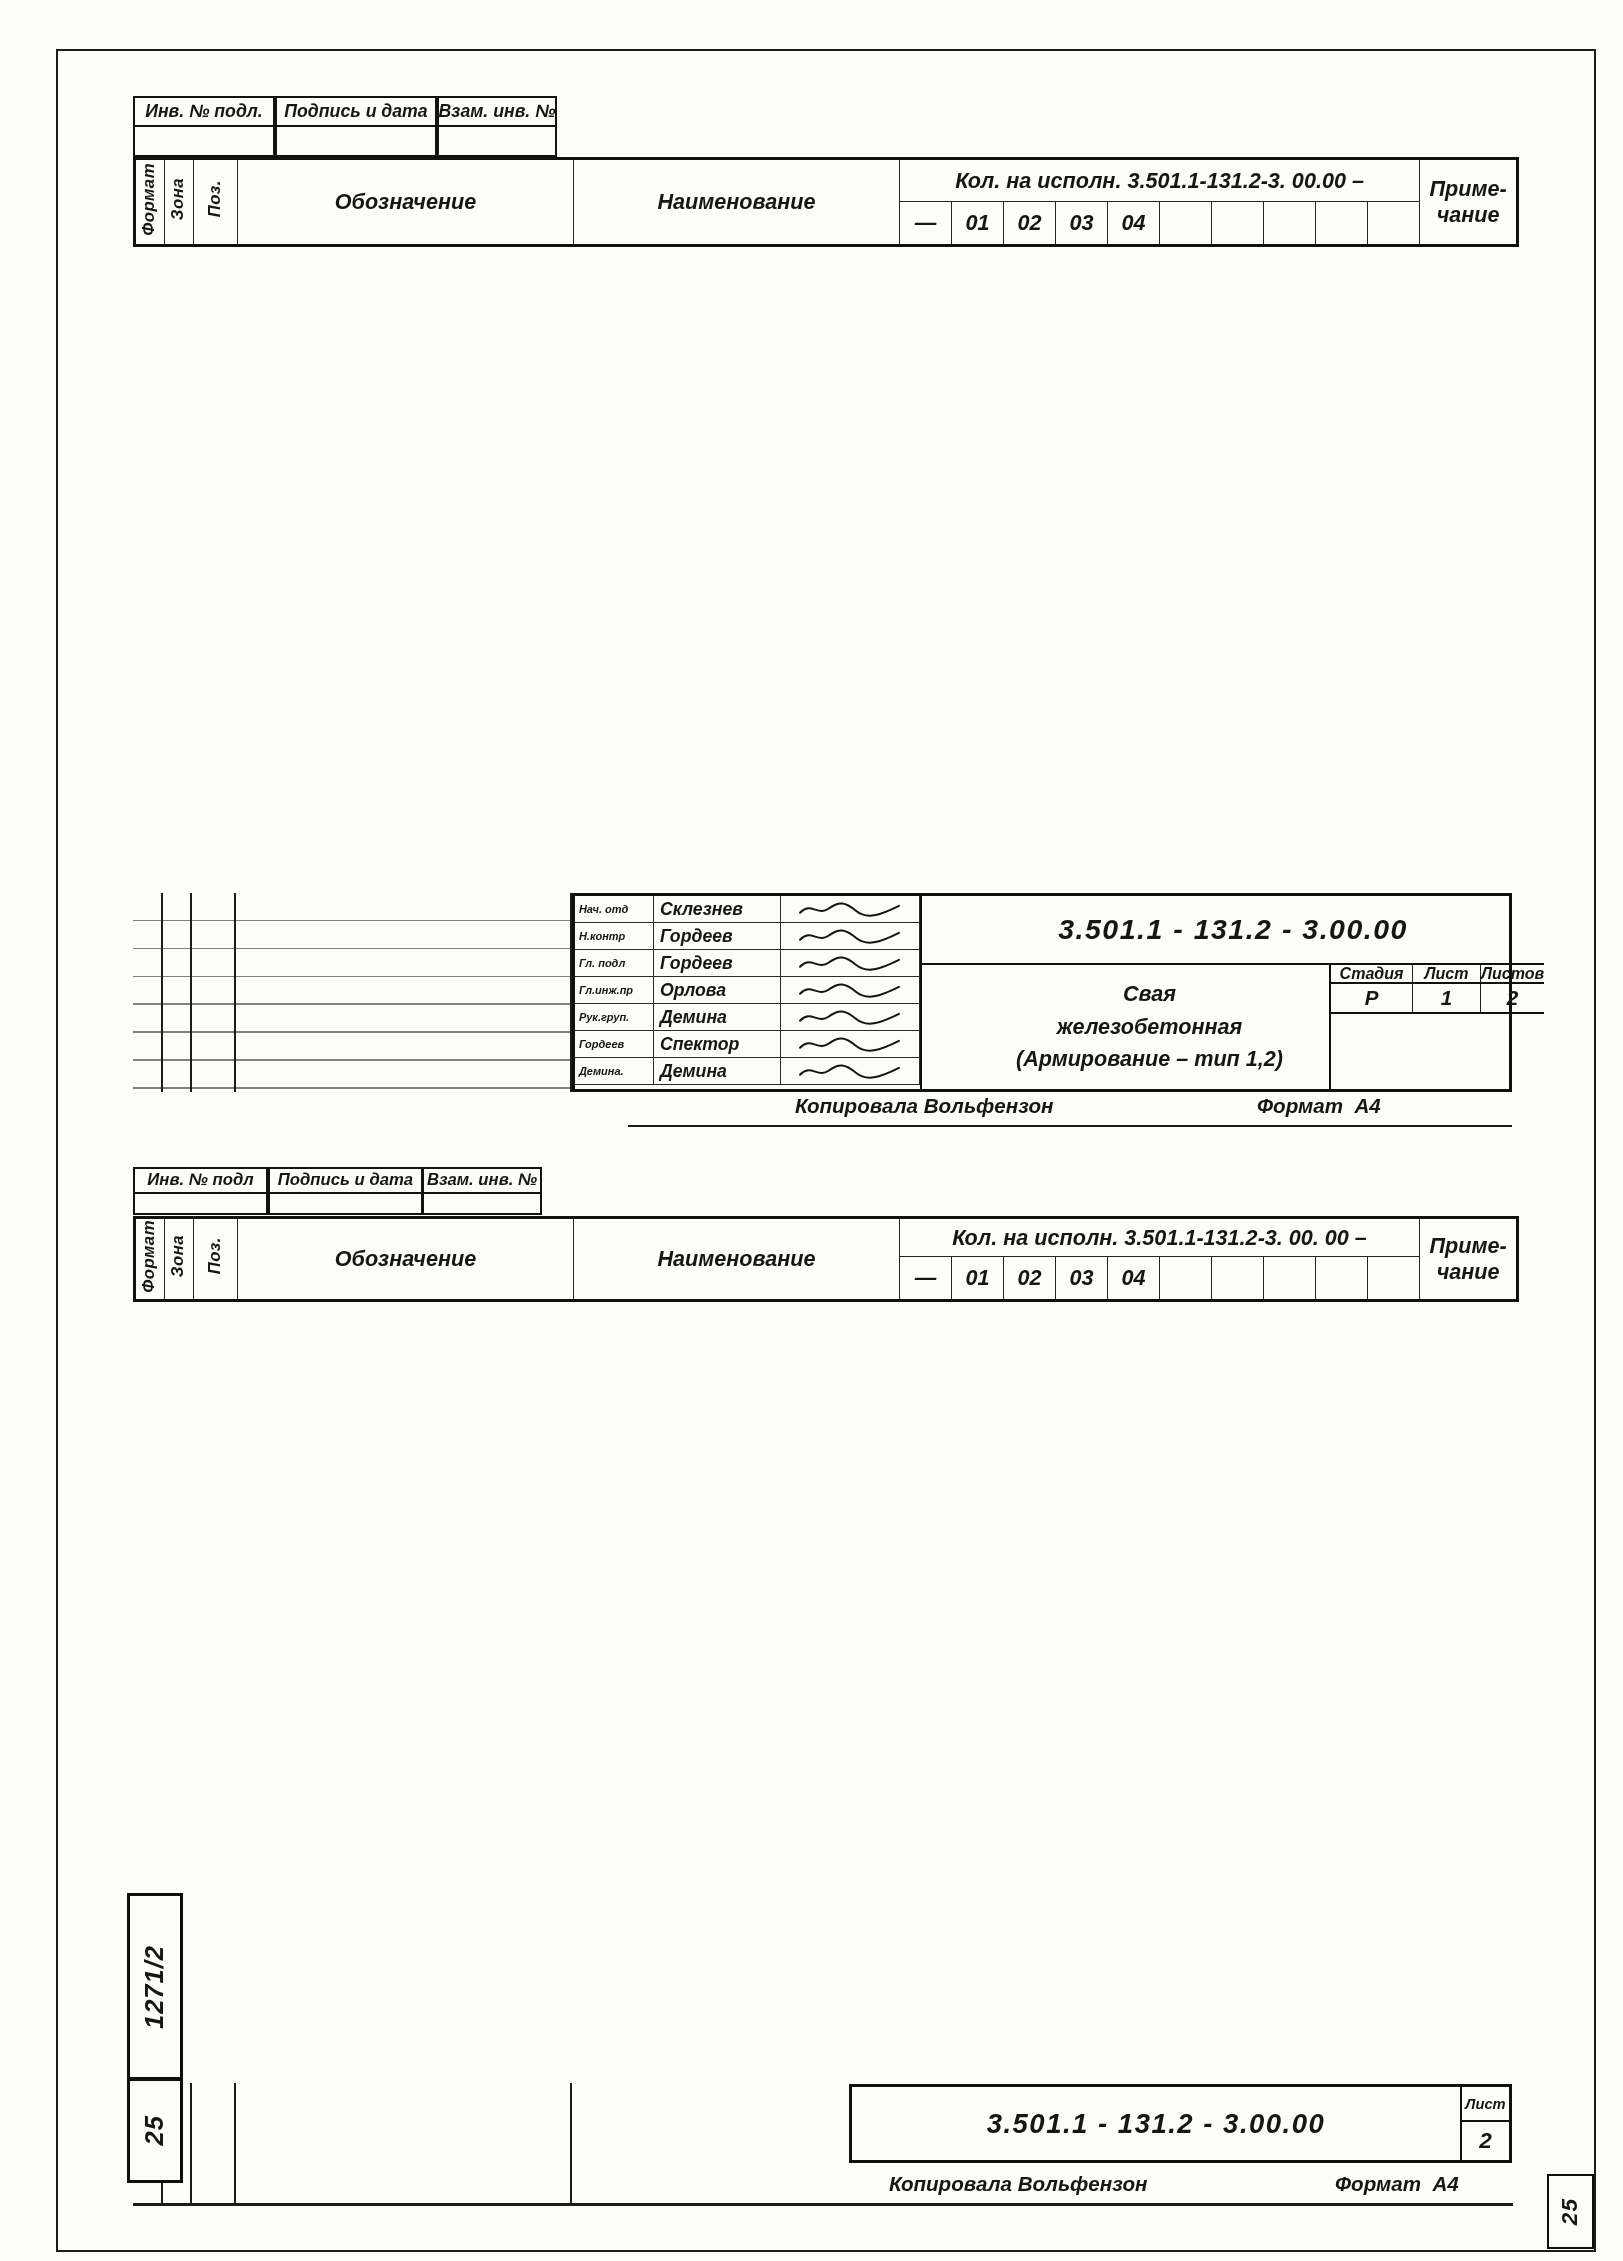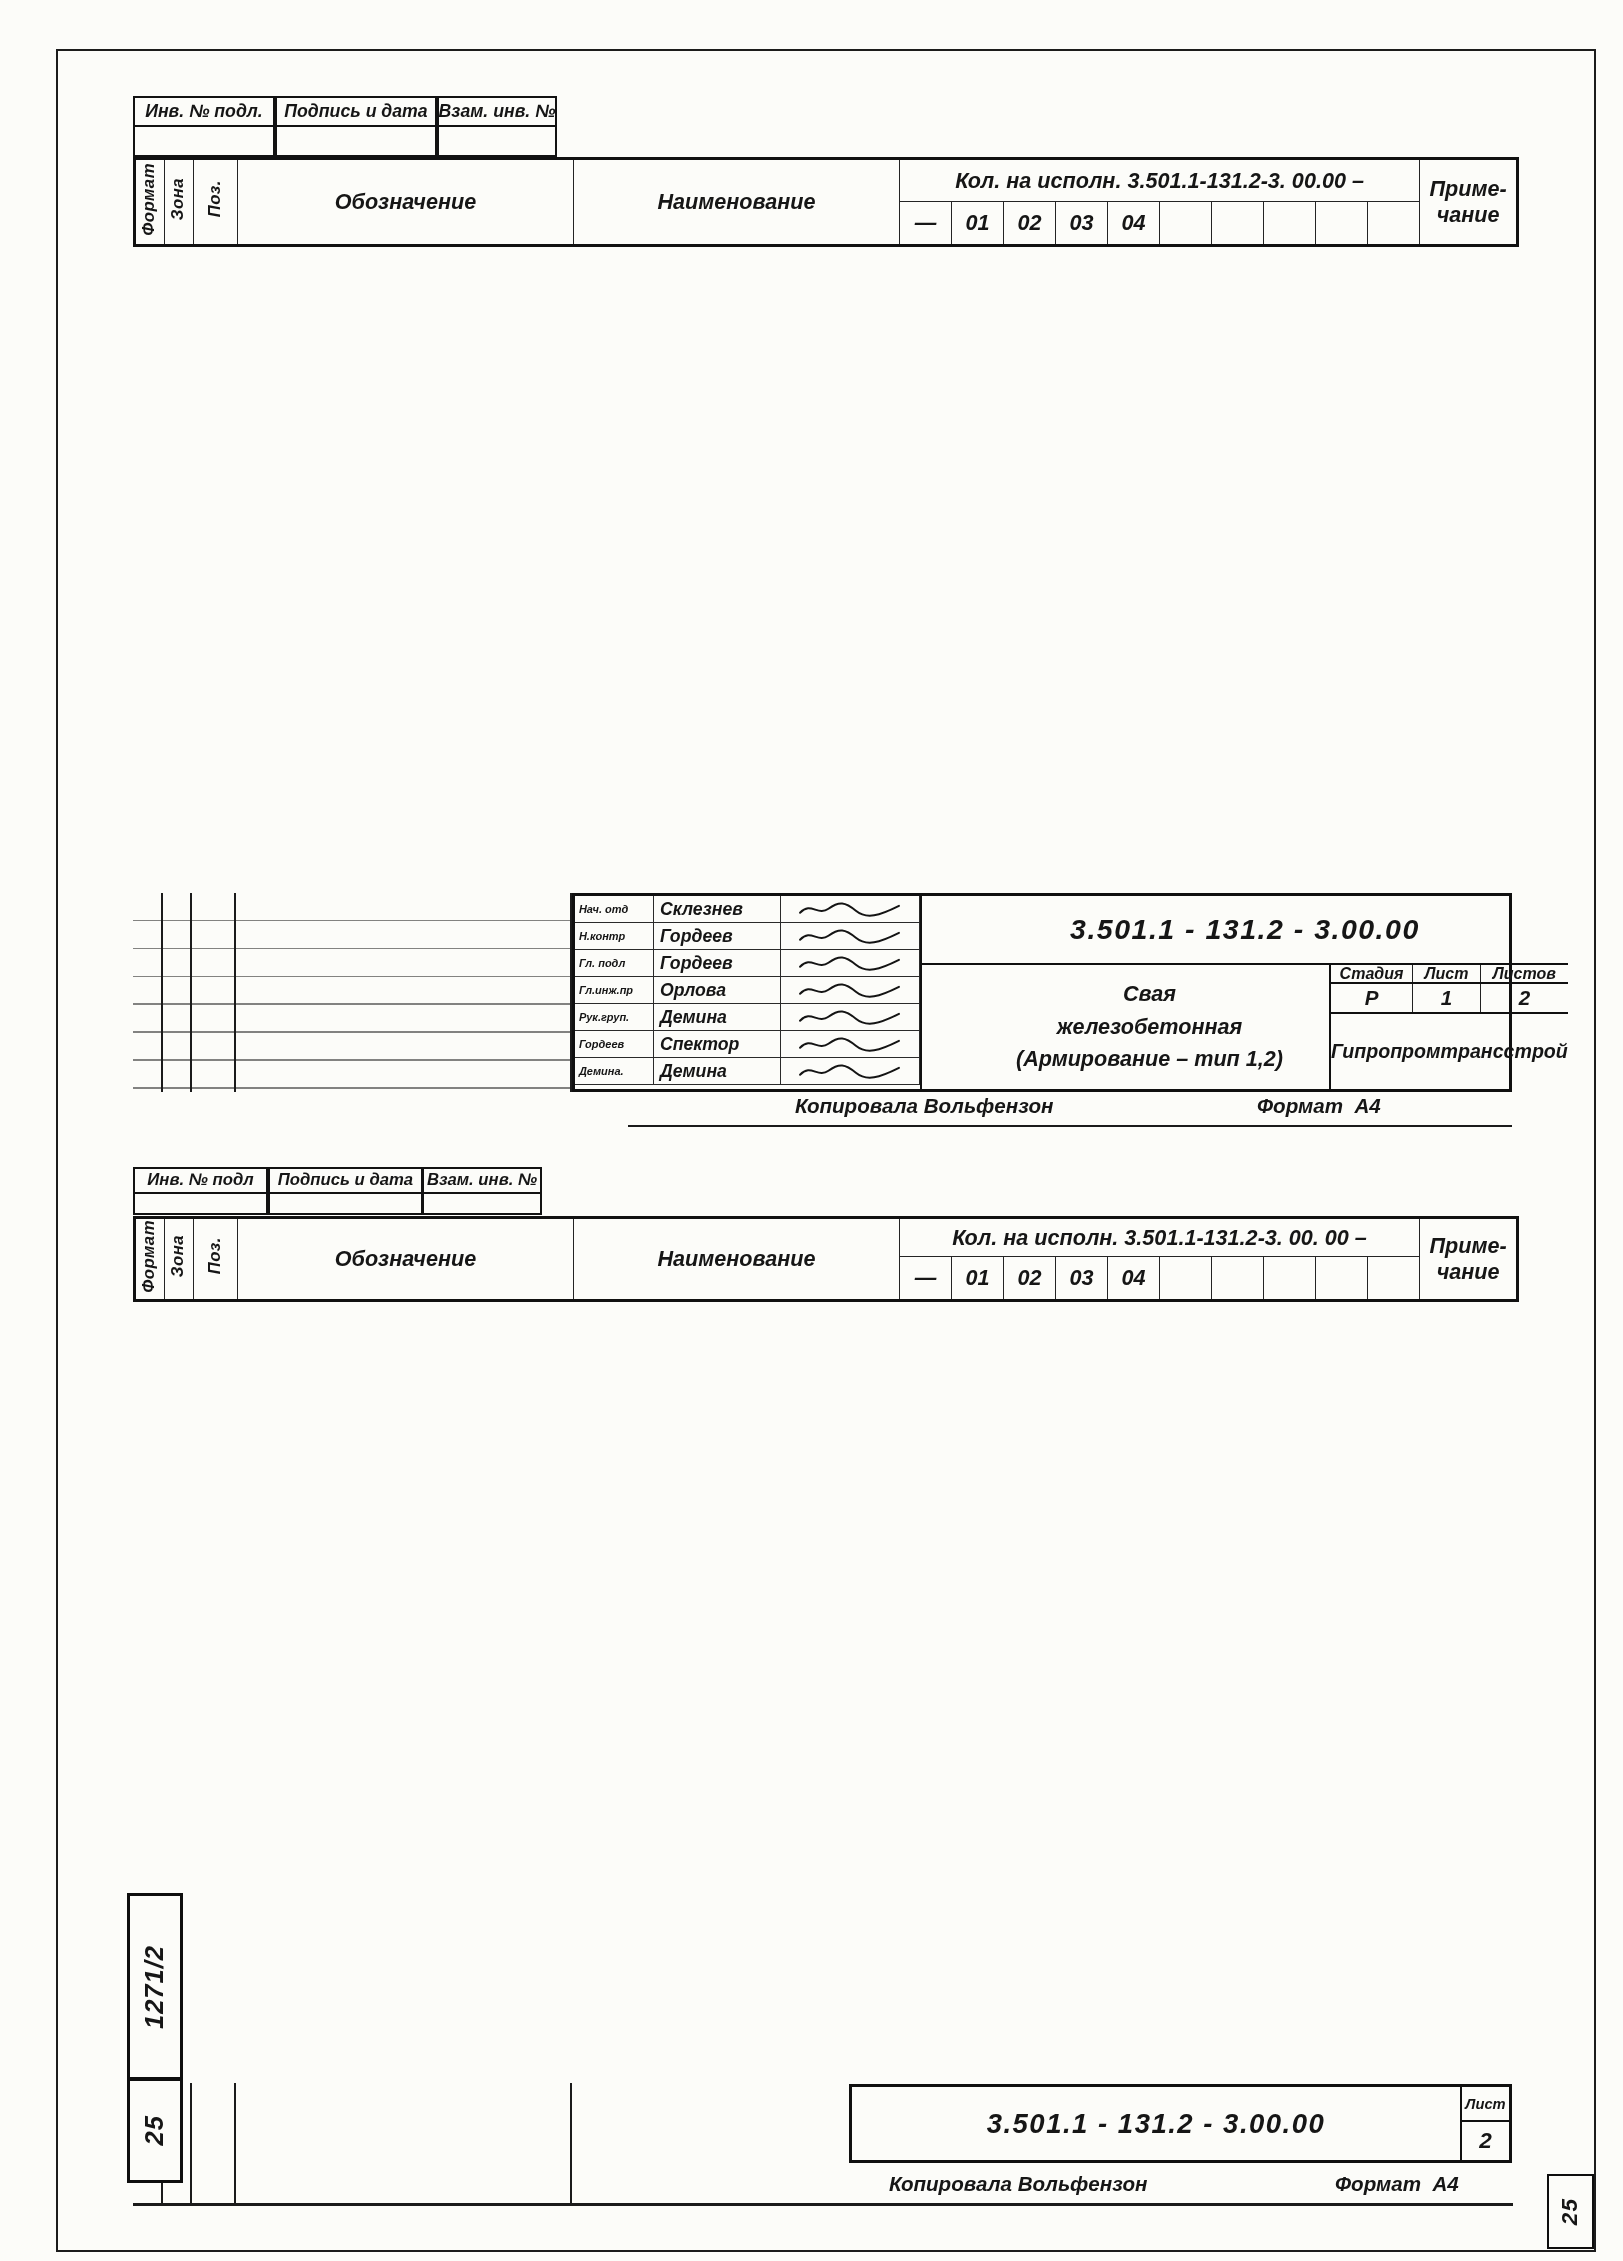--- a/index.html
+++ b/index.html
@@ -196,21 +196,20 @@
           <div class="meta-head">
             <div class="m1">Стадия</div>
             <div class="m2">Лист</div>
             <div class="m3">Листов</div>
           </div>
           <div class="meta-vals">
             <div class="m1">Р</div>
             <div class="m2">1</div>
             <div class="m3">2</div>
           </div>
-          <div class="org">Гипропромтрансстрой</div>
         </div>
       </div>
     </div>
   </div>
 
   <div class="footer-text" style="left:795px;top:1094px;">Копировала  Вольфензон</div>
   <div class="footer-text" style="left:1257px;top:1094px;">
     <span>Формат</span>&nbsp;&nbsp;<span>А4</span>
   </div>
   <div class="footer-line" style="left:628px;top:1125px;width:884px;height:2px;"></div>

